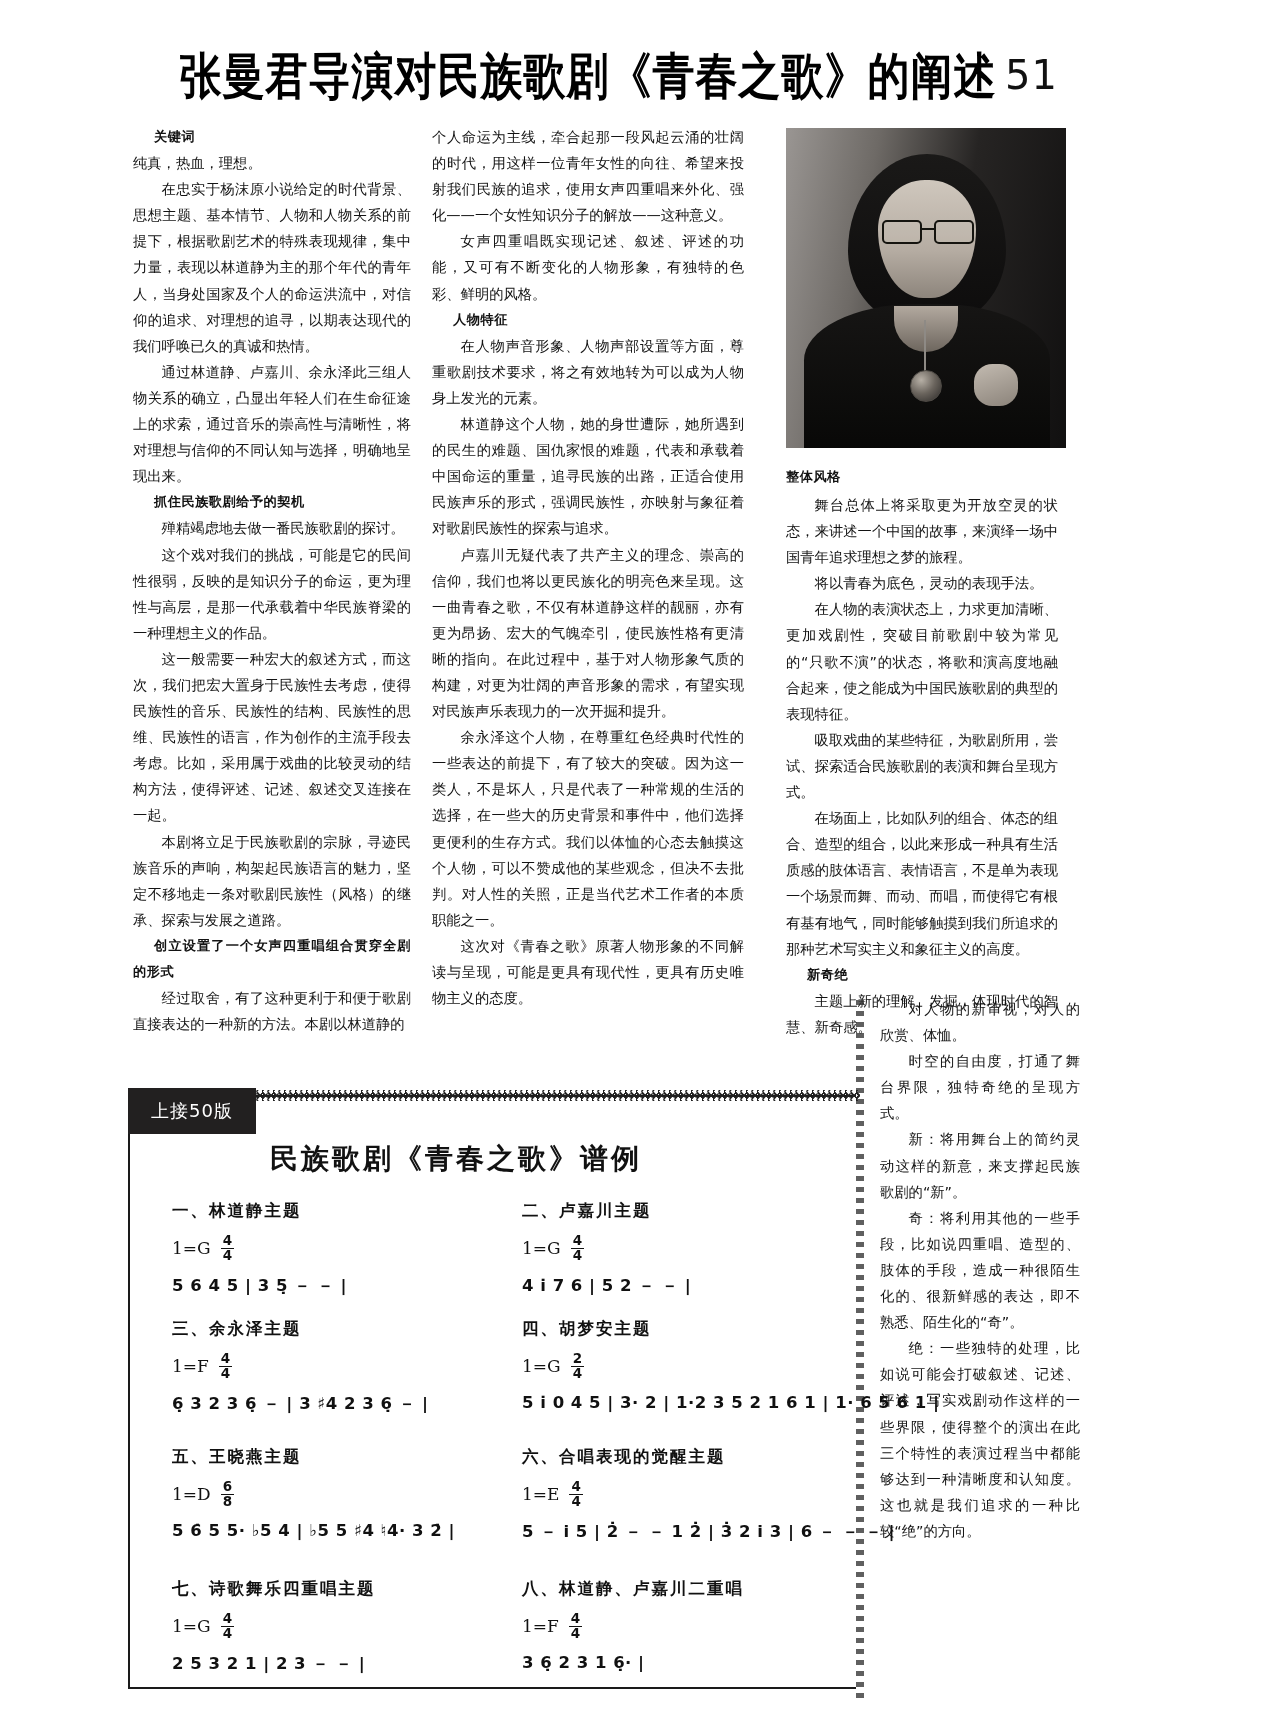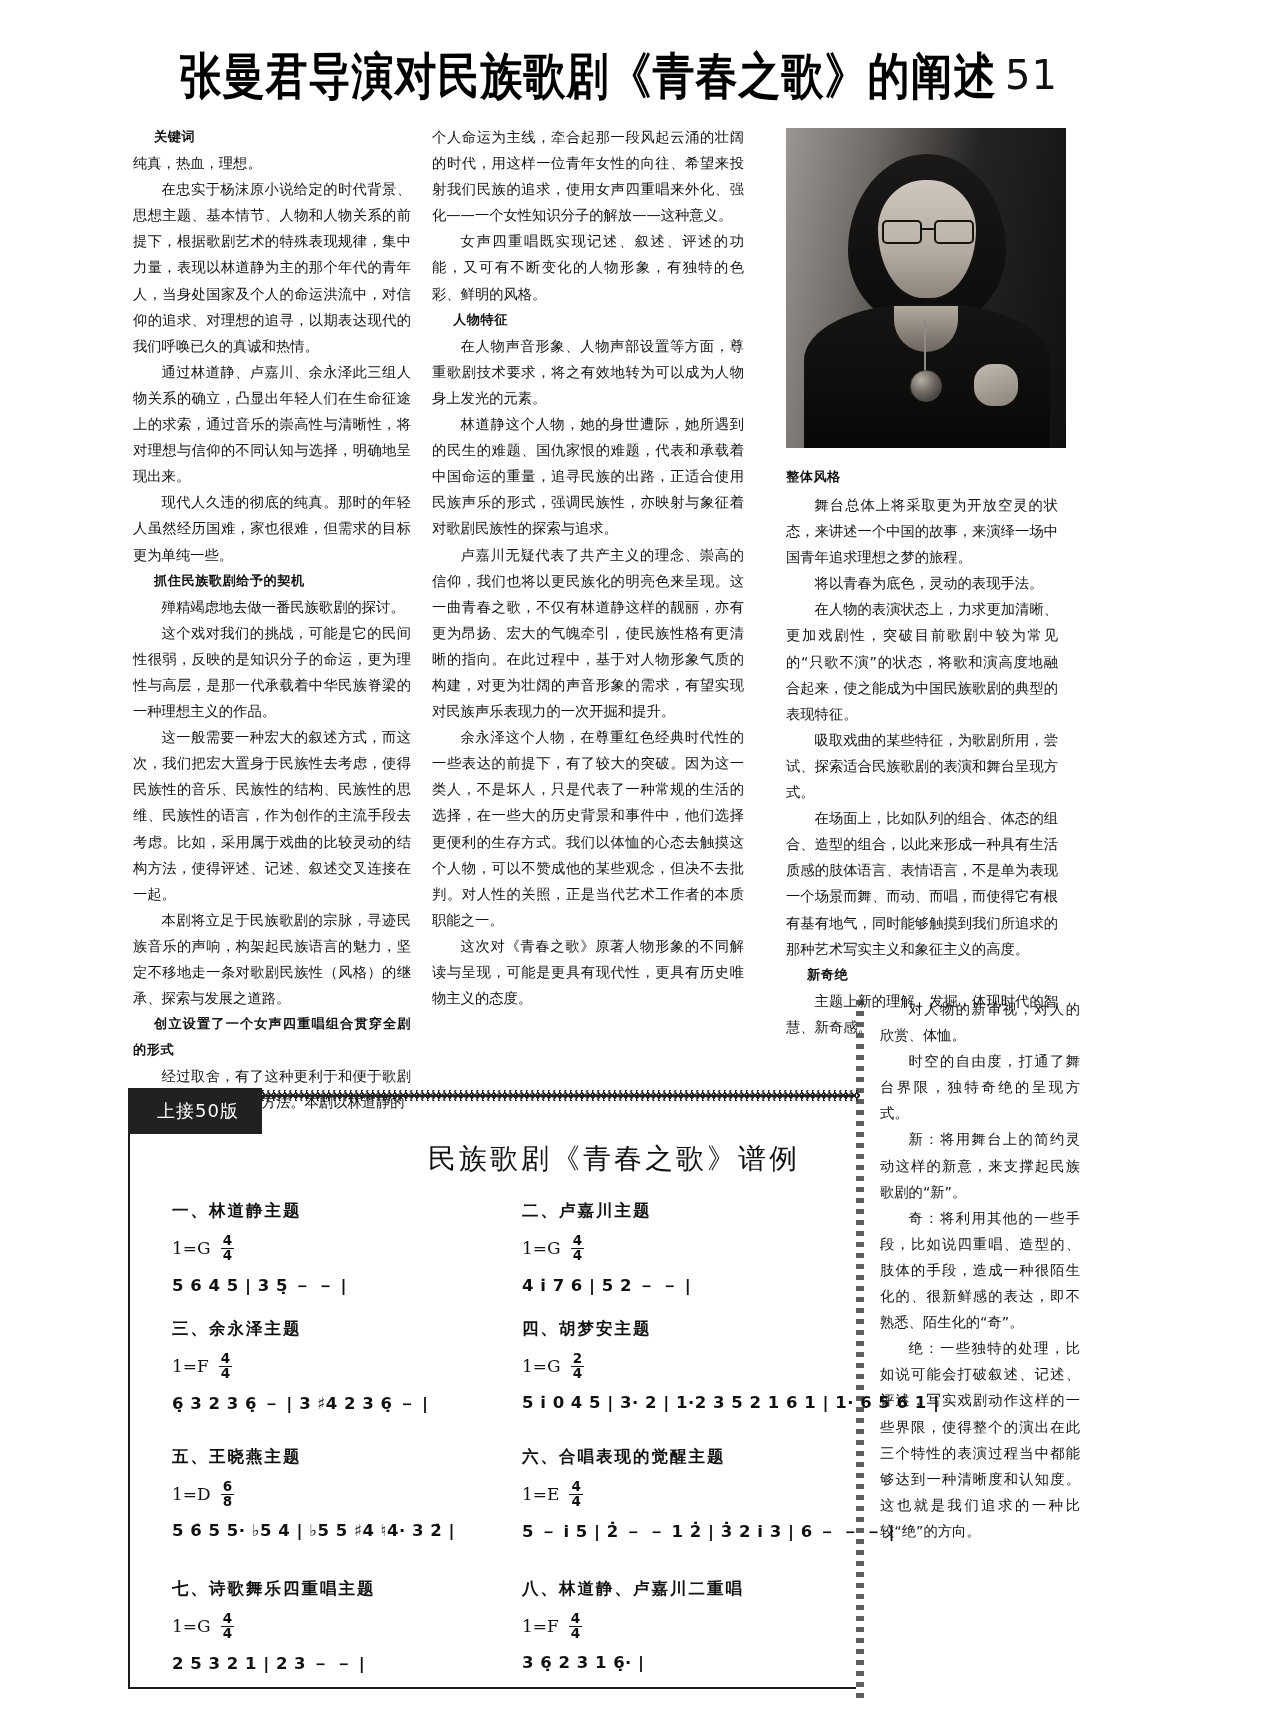--- a/index.html
+++ b/index.html
@@ -141,27 +141,27 @@
     background-image:
       repeating-linear-gradient(135deg,#222 0 1.6px,transparent 1.6px 5.5px),
       repeating-linear-gradient(45deg,#222 0 1.6px,transparent 1.6px 5.5px);
     background-size:5.5px 11px,5.5px 11px;
   }
   .cont-badge{
     position:absolute;left:128px;top:1088px;width:128px;height:46px;
     background:#222020;color:#fff;
     display:flex;align-items:center;justify-content:center;
     font-family:"DejaVu Sans","Liberation Sans",sans-serif;
-    font-size:18px;letter-spacing:1px;padding-left:6px;
+    font-size:18px;letter-spacing:1px;
   }
   .score-title{
     position:absolute;left:270px;top:1140px;width:530px;
-    text-align:right;
-    font-family:"DejaVu Serif","Liberation Serif",serif;
-    font-size:28px;font-weight:400;letter-spacing:3px;color:#111;
+    text-align:left;
+    font-family:"DejaVu Serif","Liberation Serif",serif;
+    font-size:28px;font-weight:700;letter-spacing:3px;color:#111;
   }
 
   .ex{position:absolute;}
   .ex .ex-title{
     font-family:"DejaVu Serif","Liberation Serif",serif;
     font-size:16.5px;font-weight:600;letter-spacing:2px;color:#111;
     white-space:nowrap;
   }
   .ex .ex-key{
     margin-top:12px;
@@ -201,21 +201,20 @@
   <div class="masthead">
     <div class="head-title">张曼君导演对民族歌剧《青春之歌》的阐述</div>
   </div>
   <div class="page-number">51</div>
 
   <div class="col" id="col1">
       <p class="sub">关键词</p>
       <p class="noind">纯真，热血，理想。</p>
       <p class="">在忠实于杨沫原小说给定的时代背景、思想主题、基本情节、人物和人物关系的前提下，根据歌剧艺术的特殊表现规律，集中力量，表现以林道静为主的那个年代的青年人，当身处国家及个人的命运洪流中，对信仰的追求、对理想的追寻，以期表达现代的我们呼唤已久的真诚和热情。</p>
       <p class="">通过林道静、卢嘉川、余永泽此三组人物关系的确立，凸显出年轻人们在生命征途上的求索，通过音乐的崇高性与清晰性，将对理想与信仰的不同认知与选择，明确地呈现出来。</p>
-      <p class="">现代人久违的彻底的纯真。那时的年轻人虽然经历国难，家也很难，但需求的目标更为单纯一些。</p>
       <p class="sub">抓住民族歌剧给予的契机</p>
       <p class="">殚精竭虑地去做一番民族歌剧的探讨。</p>
       <p class="">这个戏对我们的挑战，可能是它的民间性很弱，反映的是知识分子的命运，更为理性与高层，是那一代承载着中华民族脊梁的一种理想主义的作品。</p>
       <p class="">这一般需要一种宏大的叙述方式，而这次，我们把宏大置身于民族性去考虑，使得民族性的音乐、民族性的结构、民族性的思维、民族性的语言，作为创作的主流手段去考虑。比如，采用属于戏曲的比较灵动的结构方法，使得评述、记述、叙述交叉连接在一起。</p>
       <p class="">本剧将立足于民族歌剧的宗脉，寻迹民族音乐的声响，构架起民族语言的魅力，坚定不移地走一条对歌剧民族性（风格）的继承、探索与发展之道路。</p>
       <p class="sub">创立设置了一个女声四重唱组合贯穿全剧的形式</p>
       <p class="">经过取舍，有了这种更利于和便于歌剧直接表达的一种新的方法。本剧以林道静的</p>
     </div>
 
   <div class="col" id="col2">

